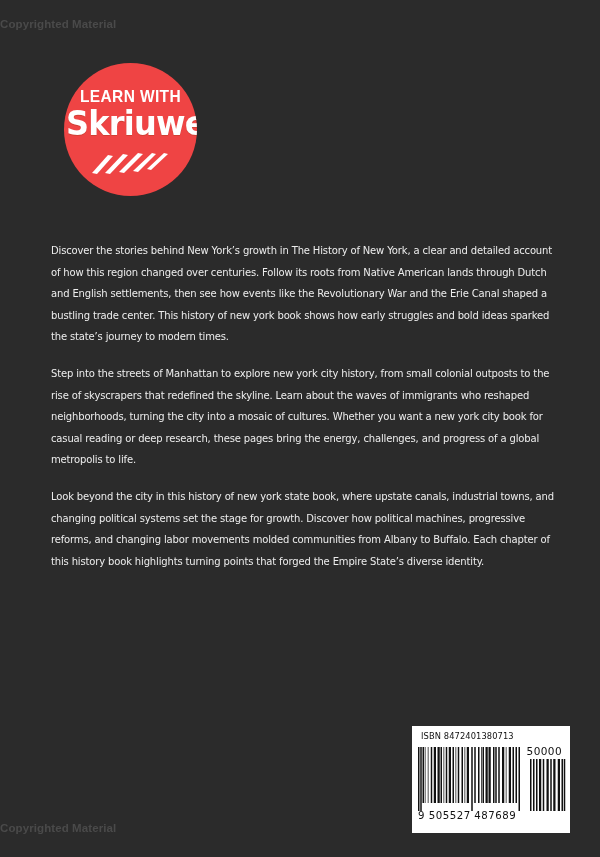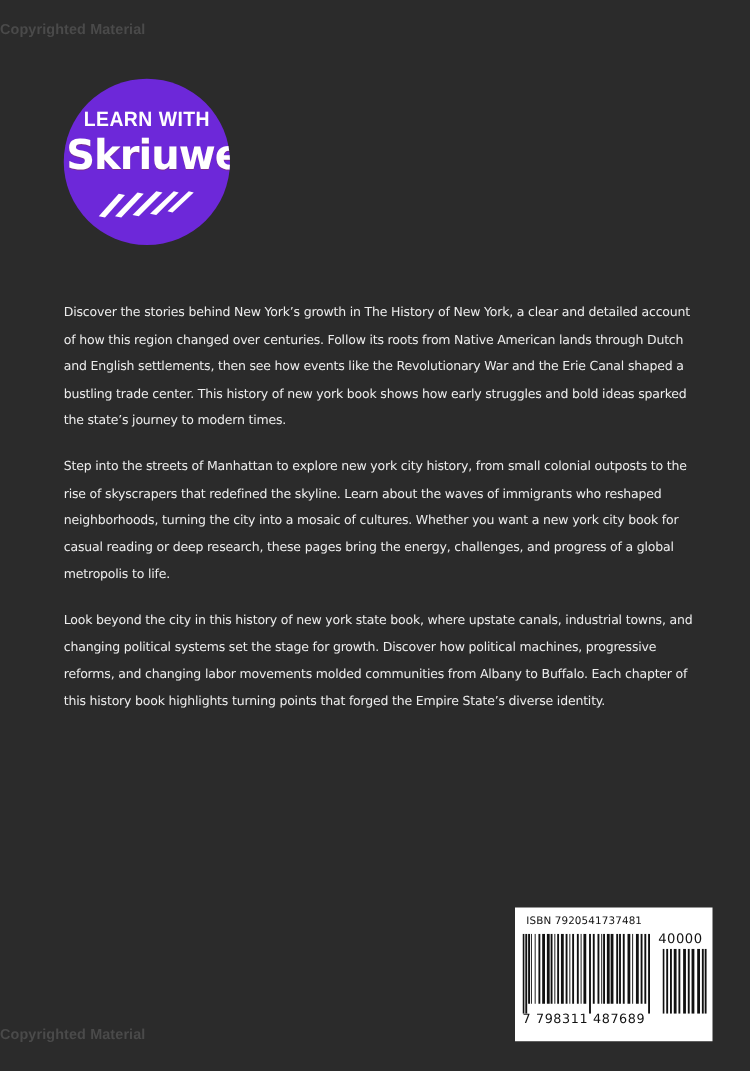--- a/index.html
+++ b/index.html
@@ -28,26 +28,26 @@
     font-weight: bold;
     letter-spacing: 0.1px;
     font-family: "Liberation Sans", sans-serif;
   }
   #watermark-top { top: 18px; }
   #watermark-bottom { top: 822px; }
 
   
   #logo {
     position: absolute;
-    left: 51px;
+    left: 64px;
     top: 63px;
     width: 133px;
     height: 133px;
     border-radius: 50%;
-    background: #6d28d9;
+    background: #ef4444;
     overflow: hidden;
   }
   #logo-learn-with {
     position: absolute;
     top: 24px;
     left: 0;
     width: 100%;
     text-align: center;
     color: #ffffff;
     font-family: "Liberation Sans Narrow", "Liberation Sans", sans-serif;
@@ -175,22 +175,22 @@
     </svg>
   </div>
 
   <div id="blurb">
     <p>Discover the stories behind New York’s growth in The History of New York, a clear and detailed account of how this region changed over centuries. Follow its roots from Native American lands through Dutch and English settlements, then see how events like the Revolutionary War and the Erie Canal shaped a bustling trade center. This history of new york book shows how early struggles and bold ideas sparked the state’s journey to modern times.</p>
     <p>Step into the streets of Manhattan to explore new york city history, from small colonial outposts to the rise of skyscrapers that redefined the skyline. Learn about the waves of immigrants who reshaped neighborhoods, turning the city into a mosaic of cultures. Whether you want a new york city book for casual reading or deep research, these pages bring the energy, challenges, and progress of a global metropolis to life.</p>
     <p>Look beyond the city in this history of new york state book, where upstate canals, industrial towns, and changing political systems set the stage for growth. Discover how political machines, progressive reforms, and changing labor movements molded communities from Albany to Buffalo. Each chapter of this history book highlights turning points that forged the Empire State’s diverse identity.</p>
   </div>
 
   <div id="barcode-box">
-    <div id="isbn-caption">ISBN 7920541737481</div>
-    <div id="addon-caption">40000</div>
+    <div id="isbn-caption">ISBN 8472401380713</div>
+    <div id="addon-caption">50000</div>
     <svg id="ean-main" viewBox="0 0 104 64" preserveAspectRatio="none">
         <rect x="0.00" y="0" width="1.50" height="64.00" fill="#111111"></rect>
         <rect x="2.25" y="0" width="1.50" height="64.00" fill="#111111"></rect>
         <rect x="4.50" y="0" width="1.50" height="56.00" fill="#111111"></rect>
         <rect x="6.75" y="0" width="0.75" height="56.00" fill="#111111"></rect>
         <rect x="9.75" y="0" width="0.75" height="56.00" fill="#111111"></rect>
         <rect x="12.75" y="0" width="1.50" height="56.00" fill="#111111"></rect>
         <rect x="15.75" y="0" width="2.25" height="56.00" fill="#111111"></rect>
         <rect x="19.50" y="0" width="2.25" height="56.00" fill="#111111"></rect>
         <rect x="22.50" y="0" width="1.50" height="56.00" fill="#111111"></rect>
@@ -226,18 +226,18 @@
         <rect x="6.00" y="0" width="1.50" height="52.00" fill="#111111"></rect>
         <rect x="9.00" y="0" width="2.25" height="52.00" fill="#111111"></rect>
         <rect x="12.75" y="0" width="1.50" height="52.00" fill="#111111"></rect>
         <rect x="16.50" y="0" width="2.25" height="52.00" fill="#111111"></rect>
         <rect x="20.25" y="0" width="1.50" height="52.00" fill="#111111"></rect>
         <rect x="23.25" y="0" width="2.25" height="52.00" fill="#111111"></rect>
         <rect x="27.75" y="0" width="2.25" height="52.00" fill="#111111"></rect>
         <rect x="31.50" y="0" width="1.50" height="52.00" fill="#111111"></rect>
         <rect x="33.75" y="0" width="1.50" height="52.00" fill="#111111"></rect>
       </svg>
-    <div id="ean-digits">7  798311  487689</div>
+    <div id="ean-digits">9  505527  487689</div>
   </div>
 
   <div class="watermark" id="watermark-bottom">Copyrighted Material</div>
 
 </div>
 
 </body></html>

